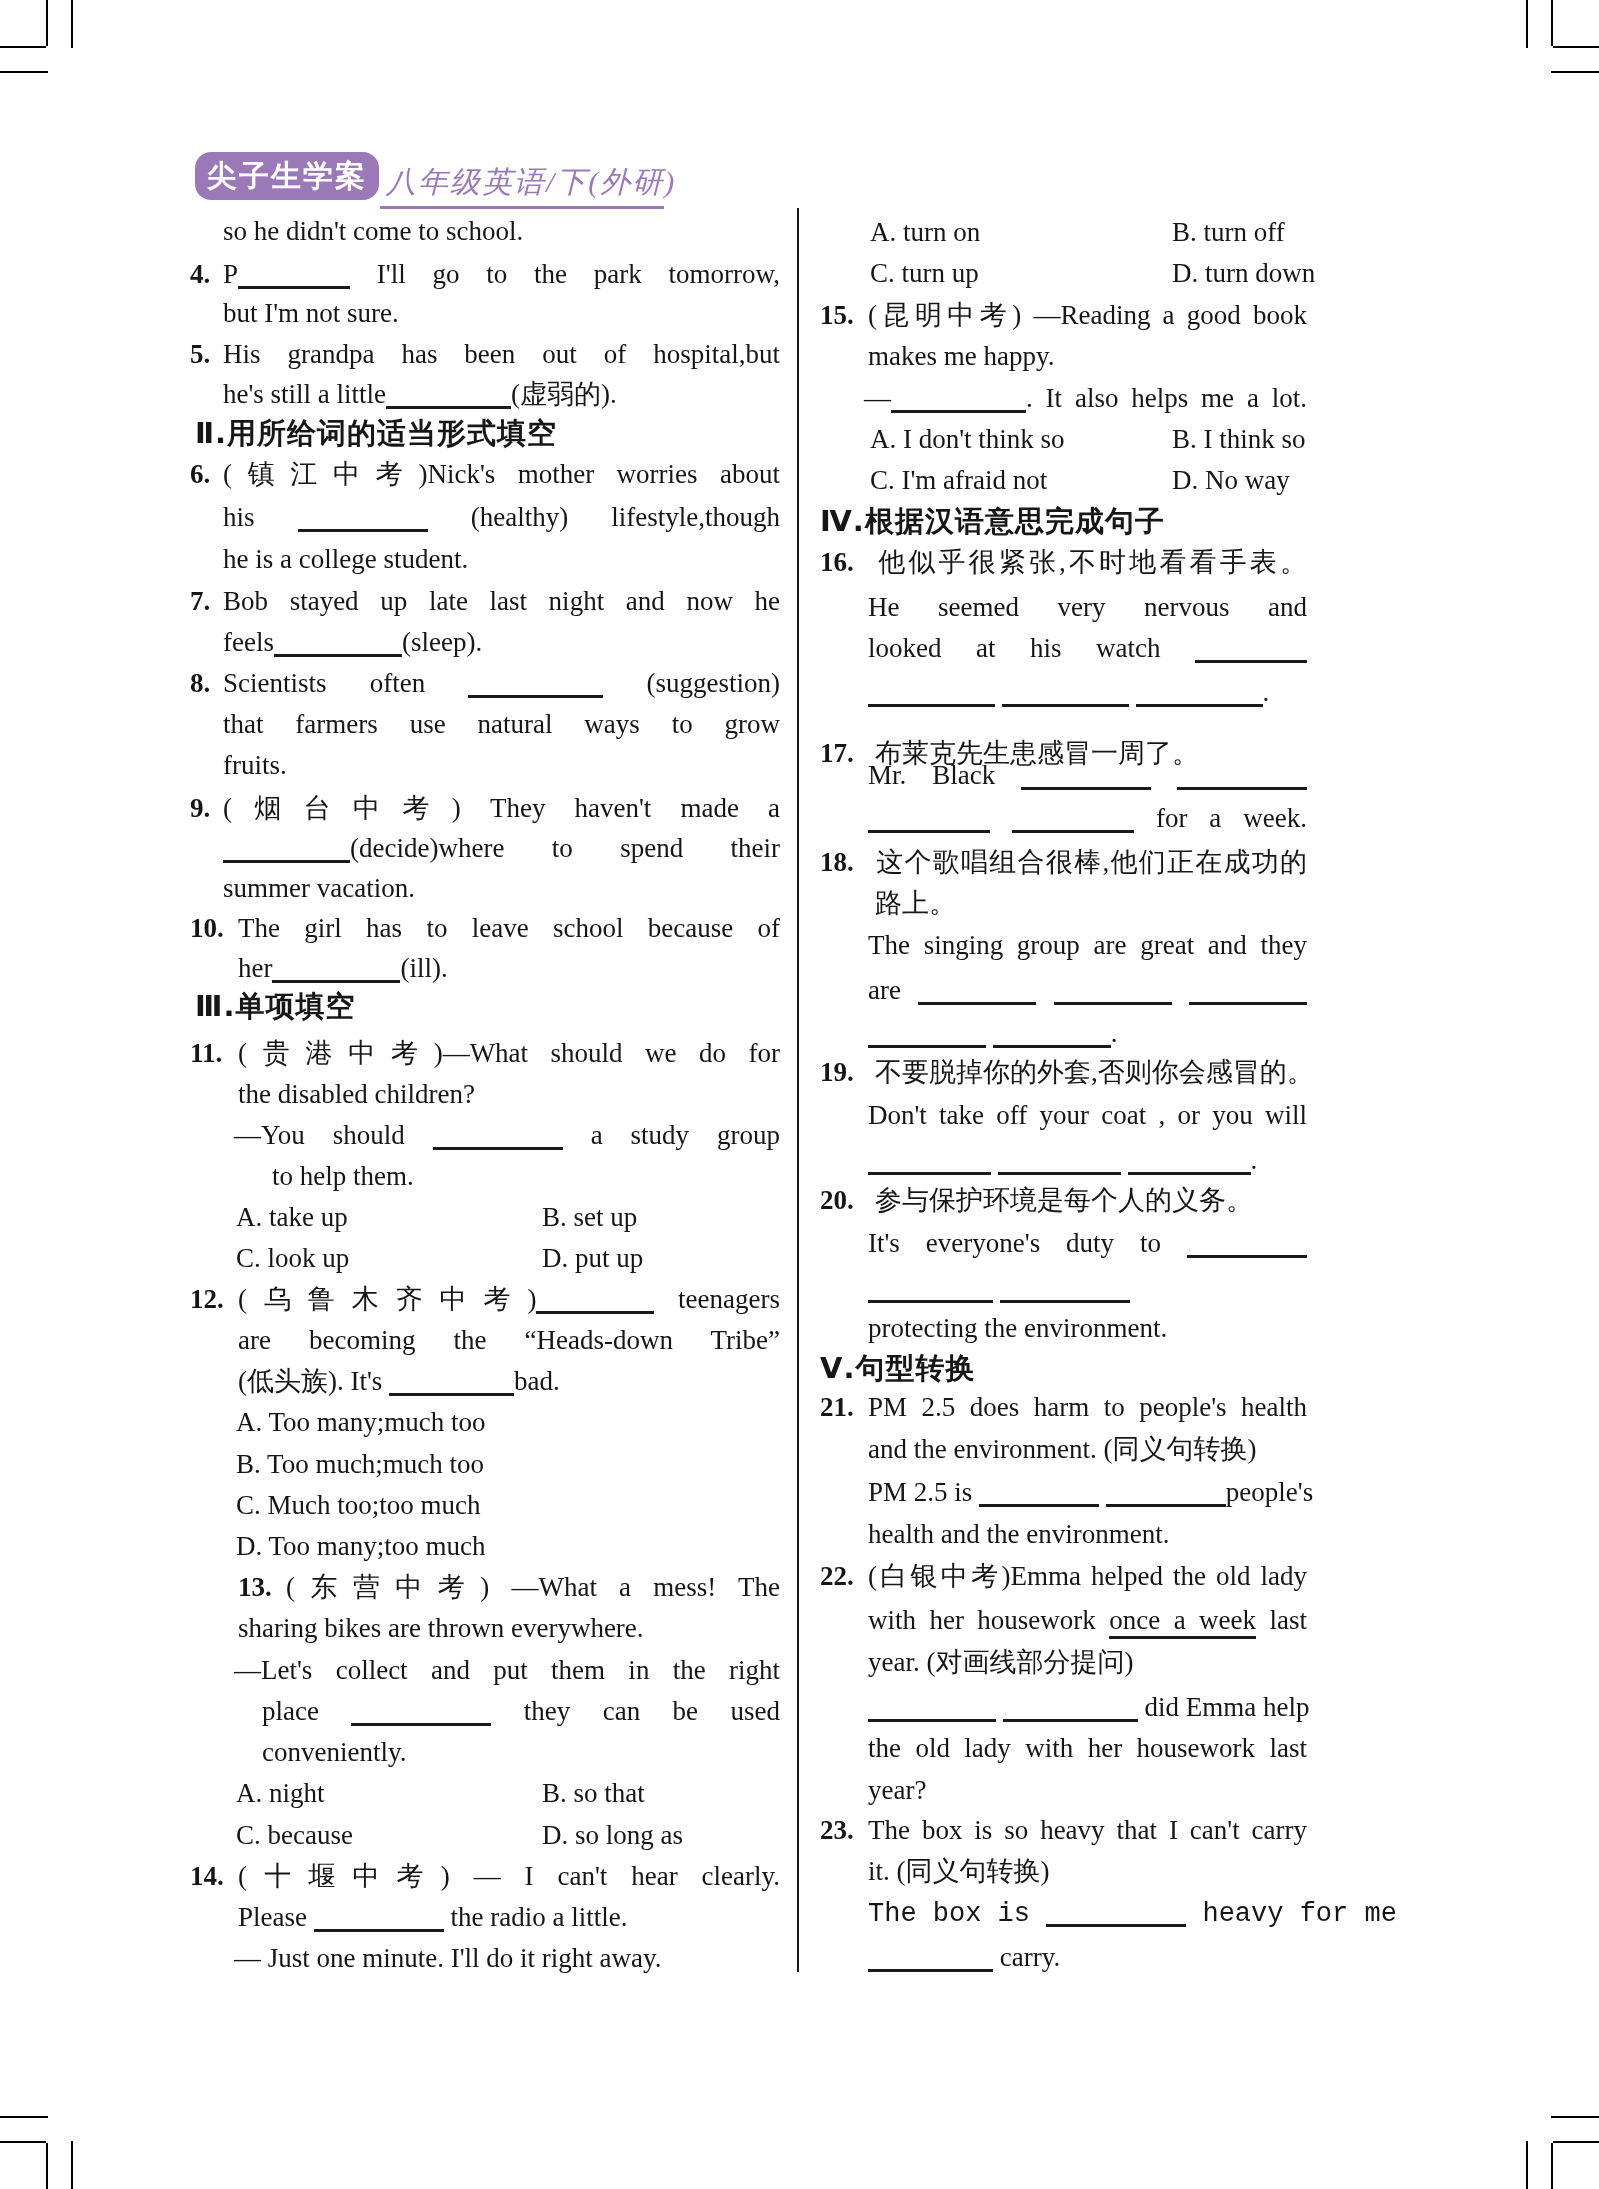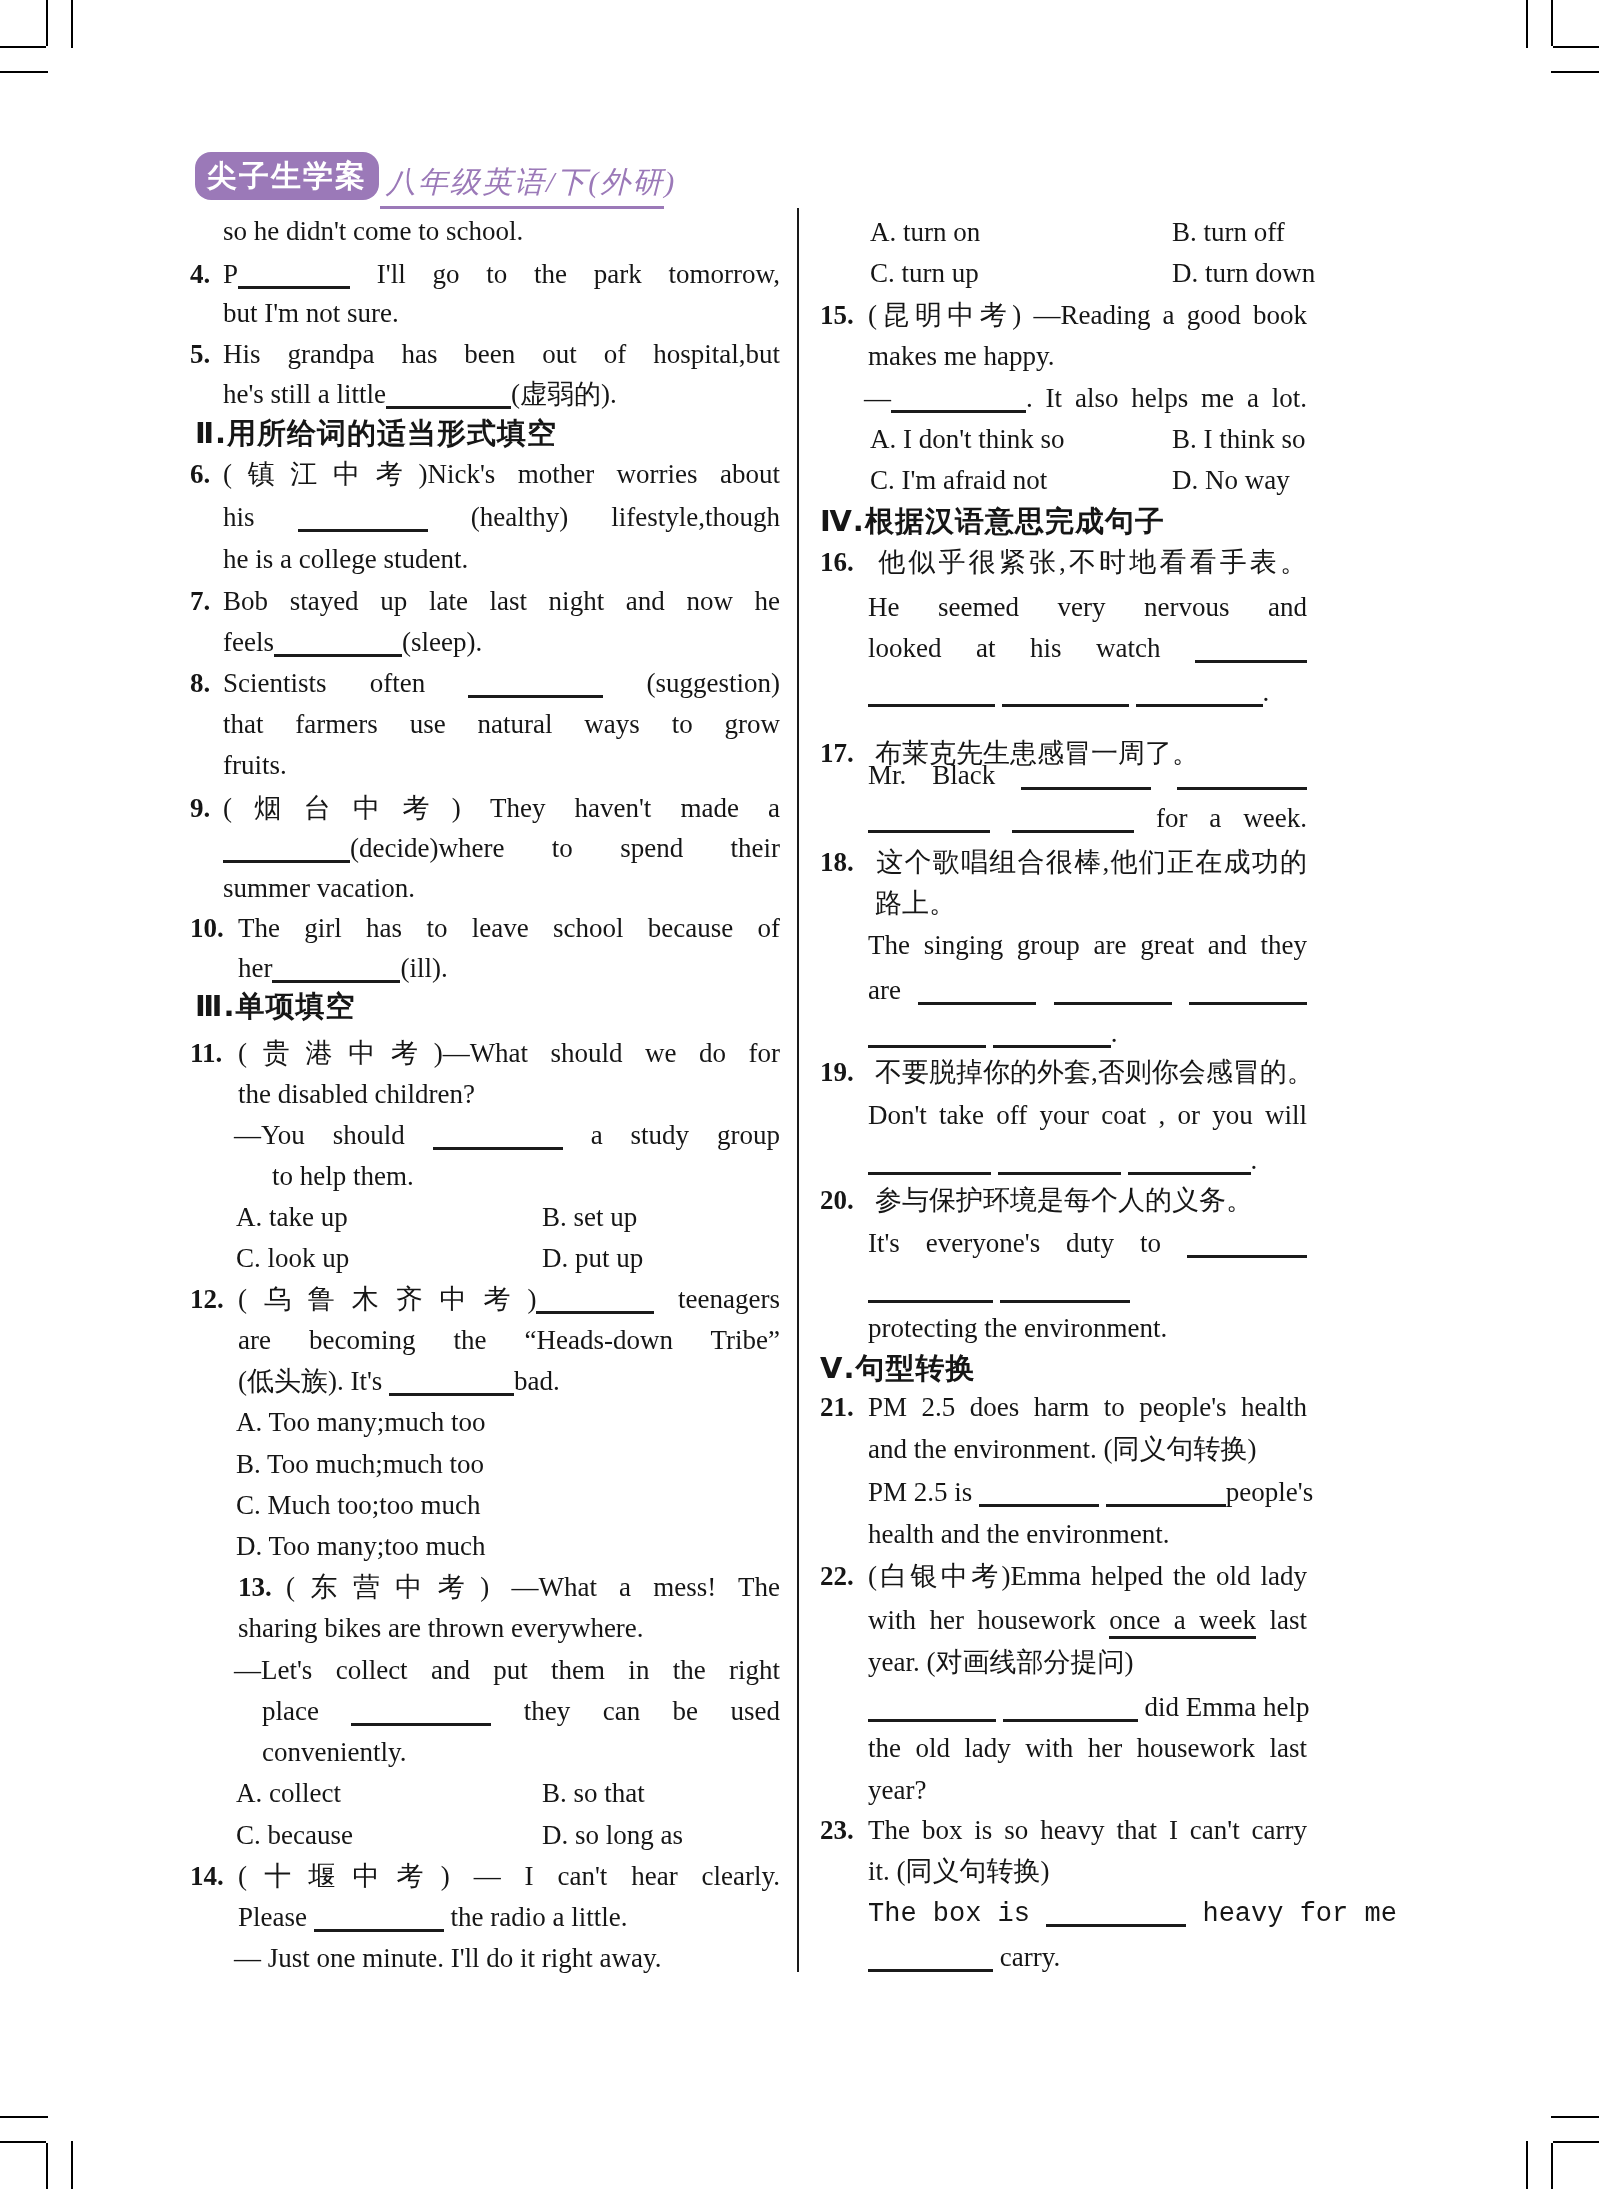--- a/index.html
+++ b/index.html
@@ -100,21 +100,21 @@
       <div class="line" style="left: 238px; top: 1361px;">(低头族). It's <span class="blank" style="width: 125px;"></span>bad.</div>
       <div class="line" style="left: 236px; top: 1402px;">A. Too many;much too</div>
       <div class="line" style="left: 236px; top: 1444px;">B. Too much;much too</div>
       <div class="line" style="left: 236px; top: 1485px;">C. Much too;too much</div>
       <div class="line" style="left: 236px; top: 1526px;">D. Too many;too much</div>
       <div class="line j" style="left: 190px; top: 1567px; width: 590px;"><span class="qnum" style="width: 48px; margin-left: 48px;">13.</span>(东营中考) —What a mess! The</div>
       <div class="line" style="left: 238px; top: 1608px;">sharing bikes are thrown everywhere.</div>
       <div class="line j" style="left: 234px; top: 1650px; width: 546px;">—Let's collect and put them in the right</div>
       <div class="line j" style="left: 262px; top: 1691px; width: 518px;">place <span class="blank" style="width: 140px;"></span> they can be used</div>
       <div class="line" style="left: 262px; top: 1732px;">conveniently.</div>
-      <div class="line" style="left: 236px; top: 1773px;">A. collect</div>
+      <div class="line" style="left: 236px; top: 1773px;">A. night</div>
       <div class="line" style="left: 542px; top: 1773px;">B. so that</div>
       <div class="line" style="left: 236px; top: 1815px;">C. because</div>
       <div class="line" style="left: 542px; top: 1815px;">D. so long as</div>
       <div class="line j" style="left: 190px; top: 1856px; width: 590px;"><span class="qnum" style="width: 48px;">14.</span>(十堰中考) — I can't hear clearly.</div>
       <div class="line" style="left: 238px; top: 1897px;">Please <span class="blank" style="width: 130px;"></span> the radio a little.</div>
       <div class="line" style="left: 234px; top: 1938px;">— Just one minute. I'll do it right away.</div>
     </div>
   <div id="col-1">
       <div class="line" style="left: 870px; top: 212px;">A. turn on</div>
       <div class="line" style="left: 1172px; top: 212px;">B. turn off</div>

